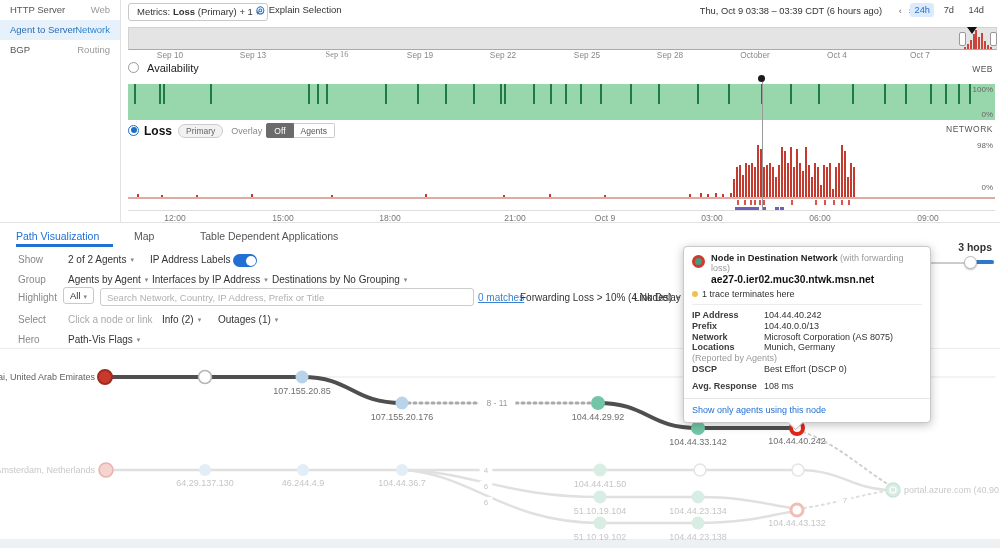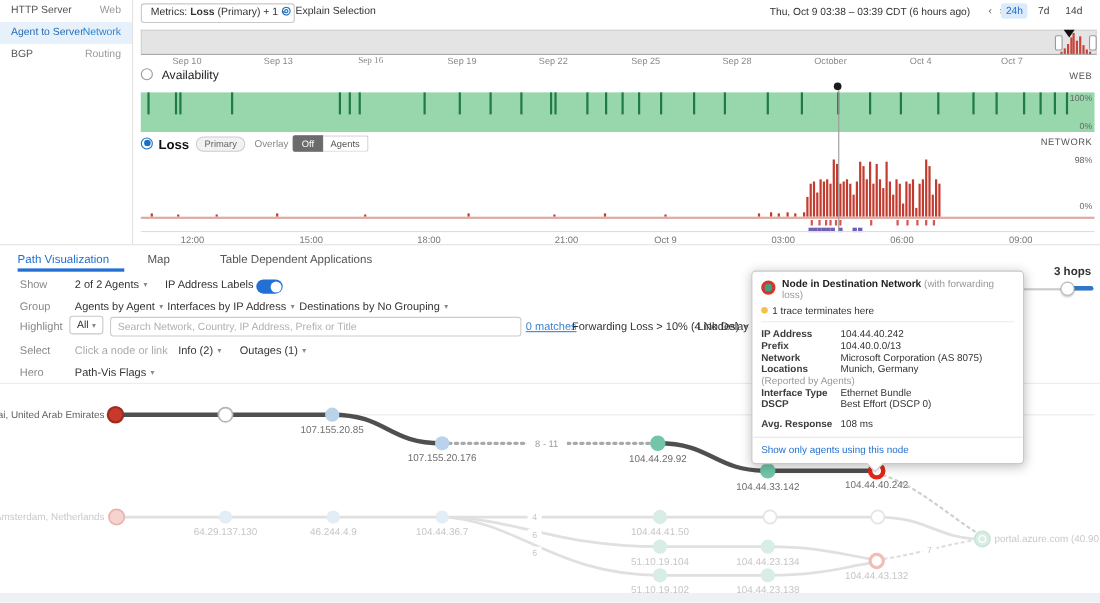--- a/index.html
+++ b/index.html
@@ -416,20 +416,21 @@
     <text x="797" y="526" text-anchor="middle" fill="#c6c6c6" font-size="9" font-family="Liberation Sans, sans-serif">104.44.43.132</text>
     <circle cx="893" cy="490" r="7" fill="#d8ede4" stroke="#cbe4d9" stroke-width="1.5"></circle>
     <circle cx="893" cy="490" r="3" fill="none" stroke="#ffffff" stroke-width="1.2"></circle>
   </svg>
 
 <div class="tooltip">
   <div class="tt-head">
     <div class="tt-icon"></div>
     <div>
       <div><span class="tt-title">Node in Destination Network</span> <span class="tt-note">(with forwarding loss)</span></div>
+      <div class="tt-host">ae27-0.ier02.muc30.ntwk.msn.net</div>
     </div>
   </div>
   <div class="tt-trace"><span class="dot-amber"></span><span>1 trace terminates here</span></div>
   <div class="tt-rows" id="tt-rows">
       <div class="tt-row">
         <span class="k">IP Address</span>
         <span class="v">104.44.40.242</span>
       </div>
       <div class="tt-row">
         <span class="k">Prefix</span>
@@ -437,24 +438,20 @@
       </div>
       <div class="tt-row">
         <span class="k">Network</span>
         <span class="v">Microsoft Corporation (AS 8075)</span>
       </div>
       <div class="tt-row">
         <span class="k">Locations</span>
         <span class="v">Munich, Germany</span>
       </div>
       <div class="tt-row note">(Reported by Agents)</div>
-      <div class="tt-row">
-        <span class="k">Interface Type</span>
-        <span class="v">Ethernet Bundle</span>
-      </div>
       <div class="tt-row">
         <span class="k">DSCP</span>
         <span class="v">Best Effort (DSCP 0)</span>
       </div>
       <div class="tt-gap"></div>
       <div class="tt-row">
         <span class="k">Avg. Response</span>
         <span class="v">108 ms</span>
       </div>
     </div>

